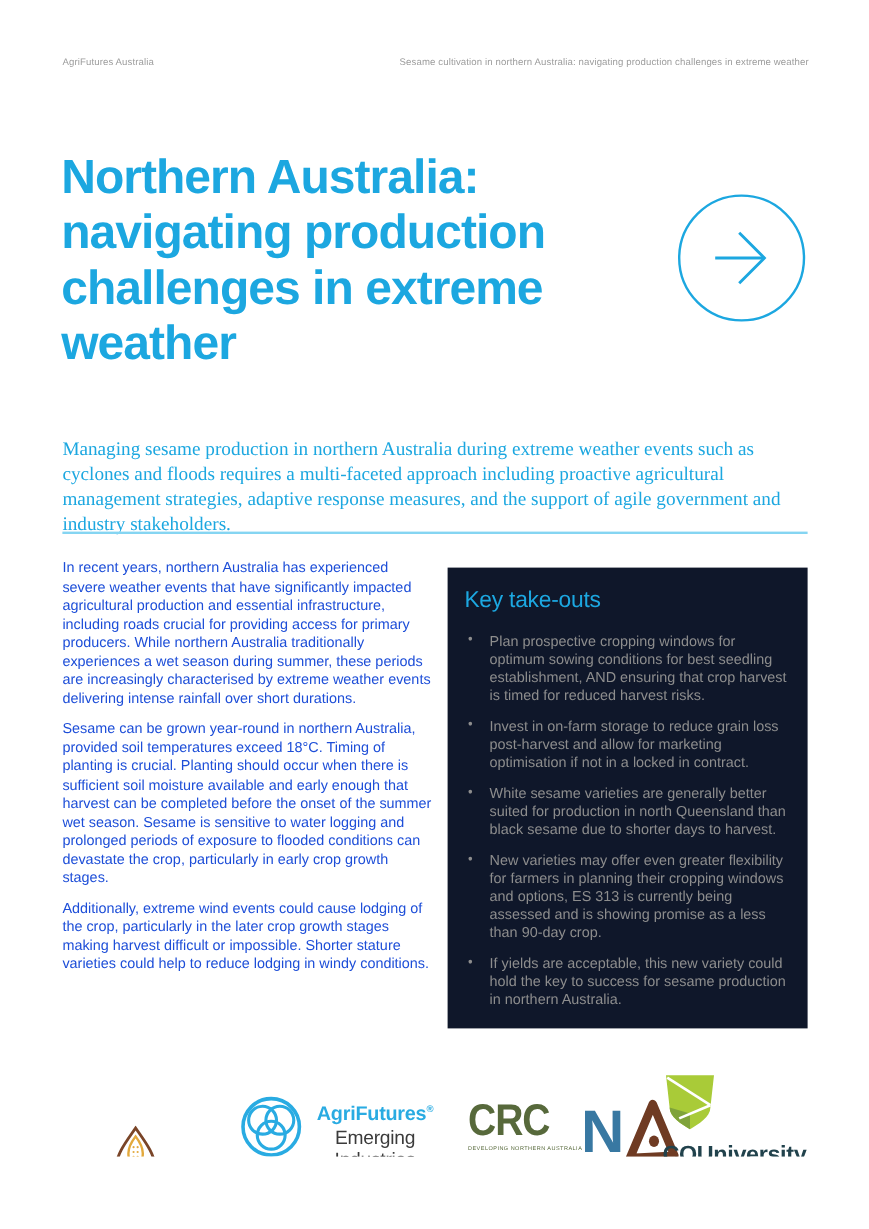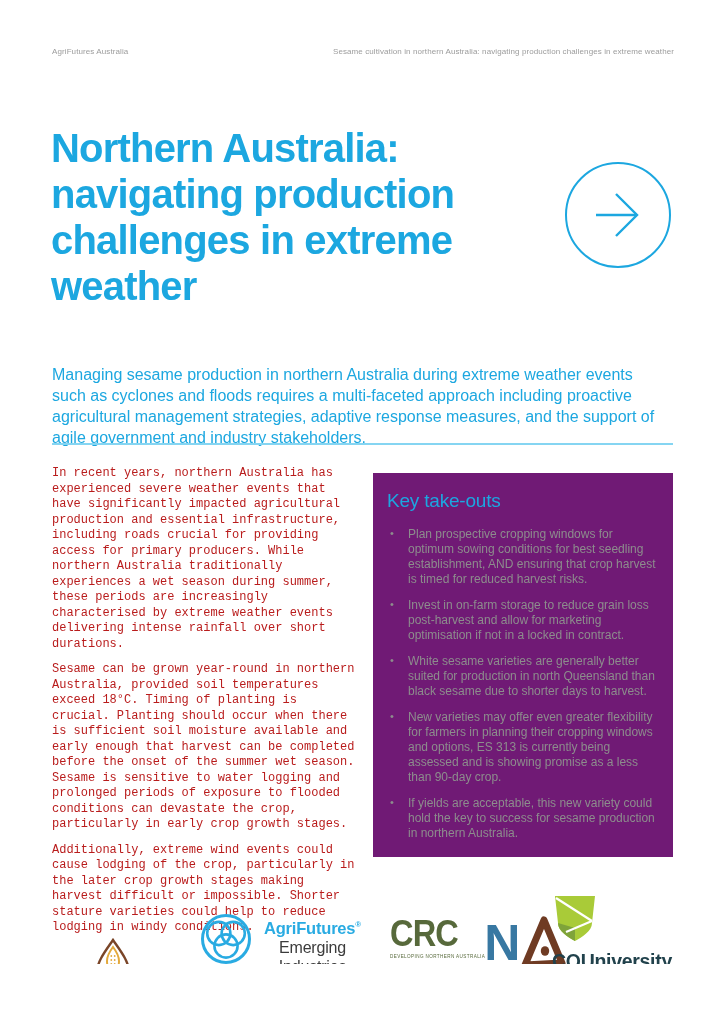--- a/index.html
+++ b/index.html
@@ -14,30 +14,30 @@
   .title{position:absolute;left:51px;top:98px;color:#1ca7e0;font-weight:bold;
          font-size:40px;line-height:46px;letter-spacing:-.8px;}
   .title span{display:block;white-space:nowrap;}
 
   
   .arrow-wrap{position:absolute;left:565px;top:162px;width:106px;height:106px;border:2px solid #1ca7e0;
               border-radius:50%;display:flex;align-items:center;justify-content:center;box-sizing:border-box;cursor:pointer;}
 
   
   .intro{position:absolute;left:52px;top:348px;width:618px;color:#1ca7e0;
-         font-size:16px;line-height:21px;}
+         font-size:16px;line-height:21px;font-family:Liberation Serif, serif;}
 
   .divider{position:absolute;left:52px;top:443px;width:621px;height:0;border-top:2px solid #85d5f2;}
 
   
-  .body-col{position:absolute;left:52px;top:466px;width:308px;color:#b91c1c;font-size:12px;line-height:15.5px;font-family:Liberation Mono, monospace;}
+  .body-col{position:absolute;left:52px;top:466px;width:308px;color:#1d4ed8;font-size:12px;line-height:15.5px;}
   .body-col p{margin:0 0 10px 0;}
 
   .key-box{position:absolute;left:373px;top:473px;width:300px;box-sizing:border-box;
-           background:#701a75;padding:17px 12px 16px 14px;}
+           background:#0f172a;padding:17px 12px 16px 14px;}
   .key-box h2{margin:0 0 15px 0;font-size:19px;line-height:22px;font-weight:400;color:#1ca7e0;letter-spacing:-.2px;}
   .key-box ul{list-style:none;margin:0;padding:0;}
   .key-box li{position:relative;padding-left:21px;margin:0 0 11px 0;color:#8d8d8d;font-size:12px;line-height:15px;}
   .key-box li:last-child{margin-bottom:0;}
   .key-box li .dot{position:absolute;left:3px;top:-1px;font-size:11px;color:#8d8d8d;}
 
   
   .logo{position:absolute;}
   .logo-sesame{left:46px;top:938px;width:134px;text-align:center;}
   .logo-sesame .wordmark{margin-top:3px;font-size:17px;letter-spacing:-.2px;white-space:nowrap;}

